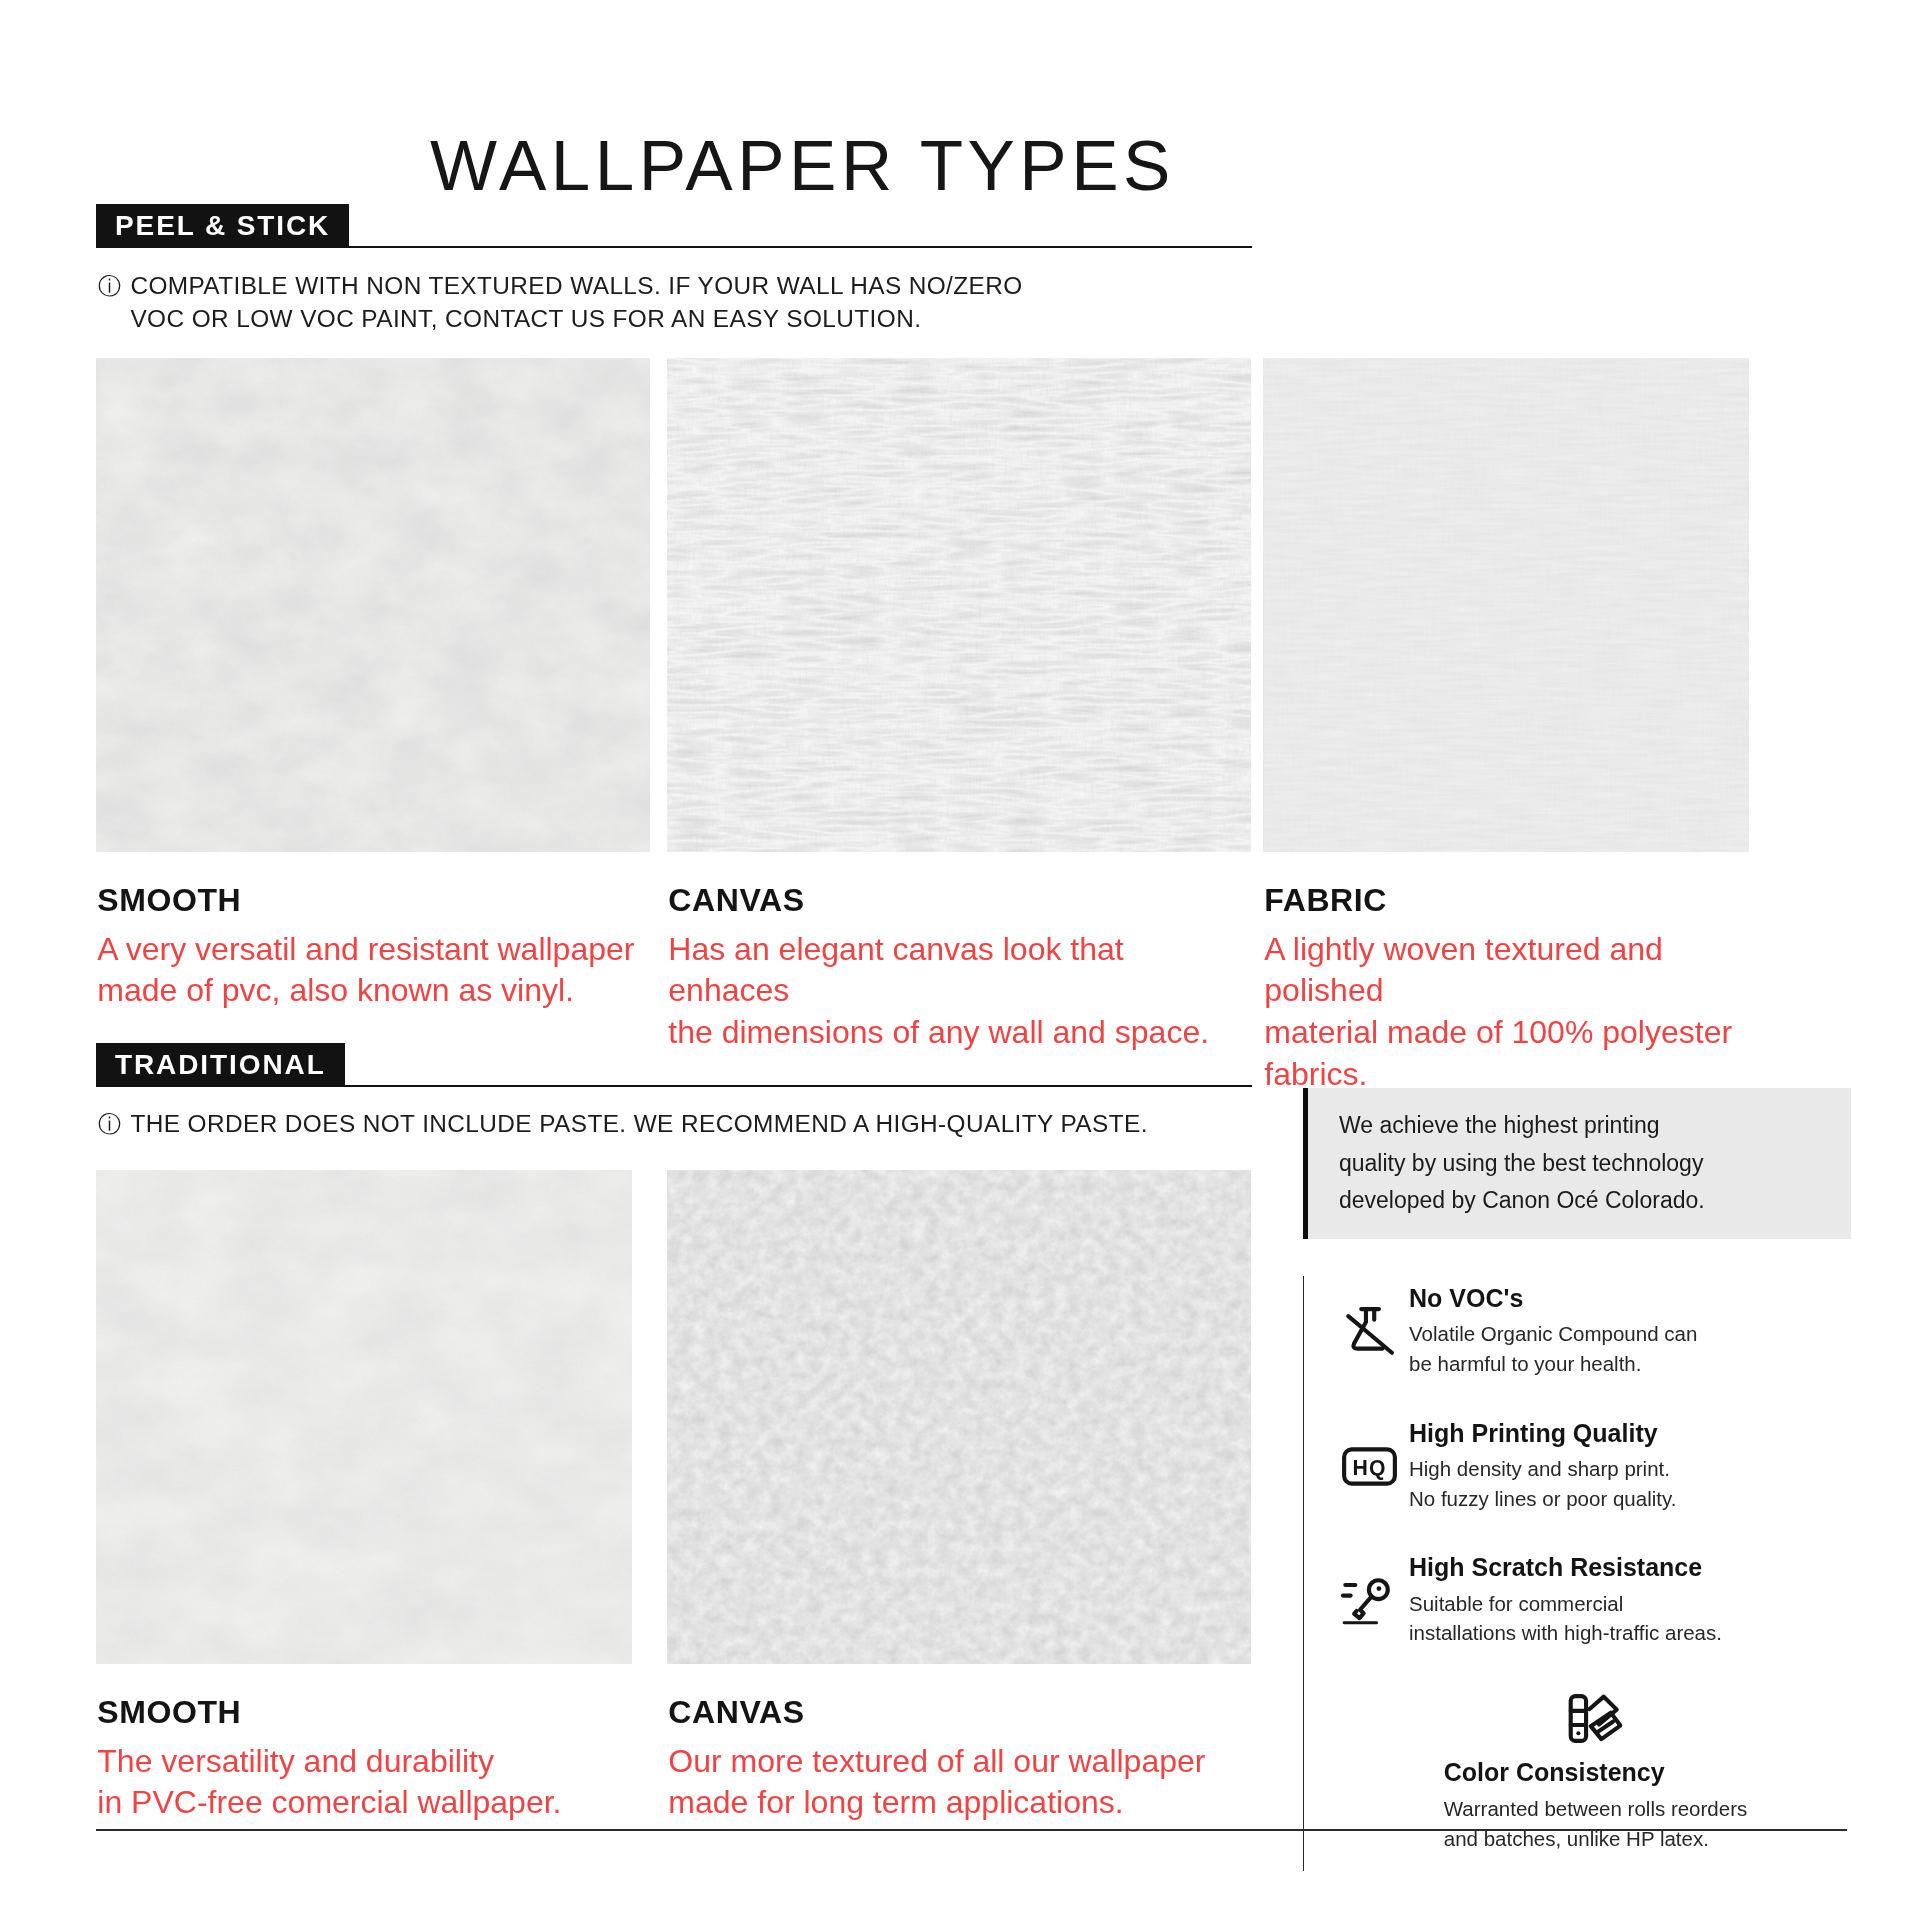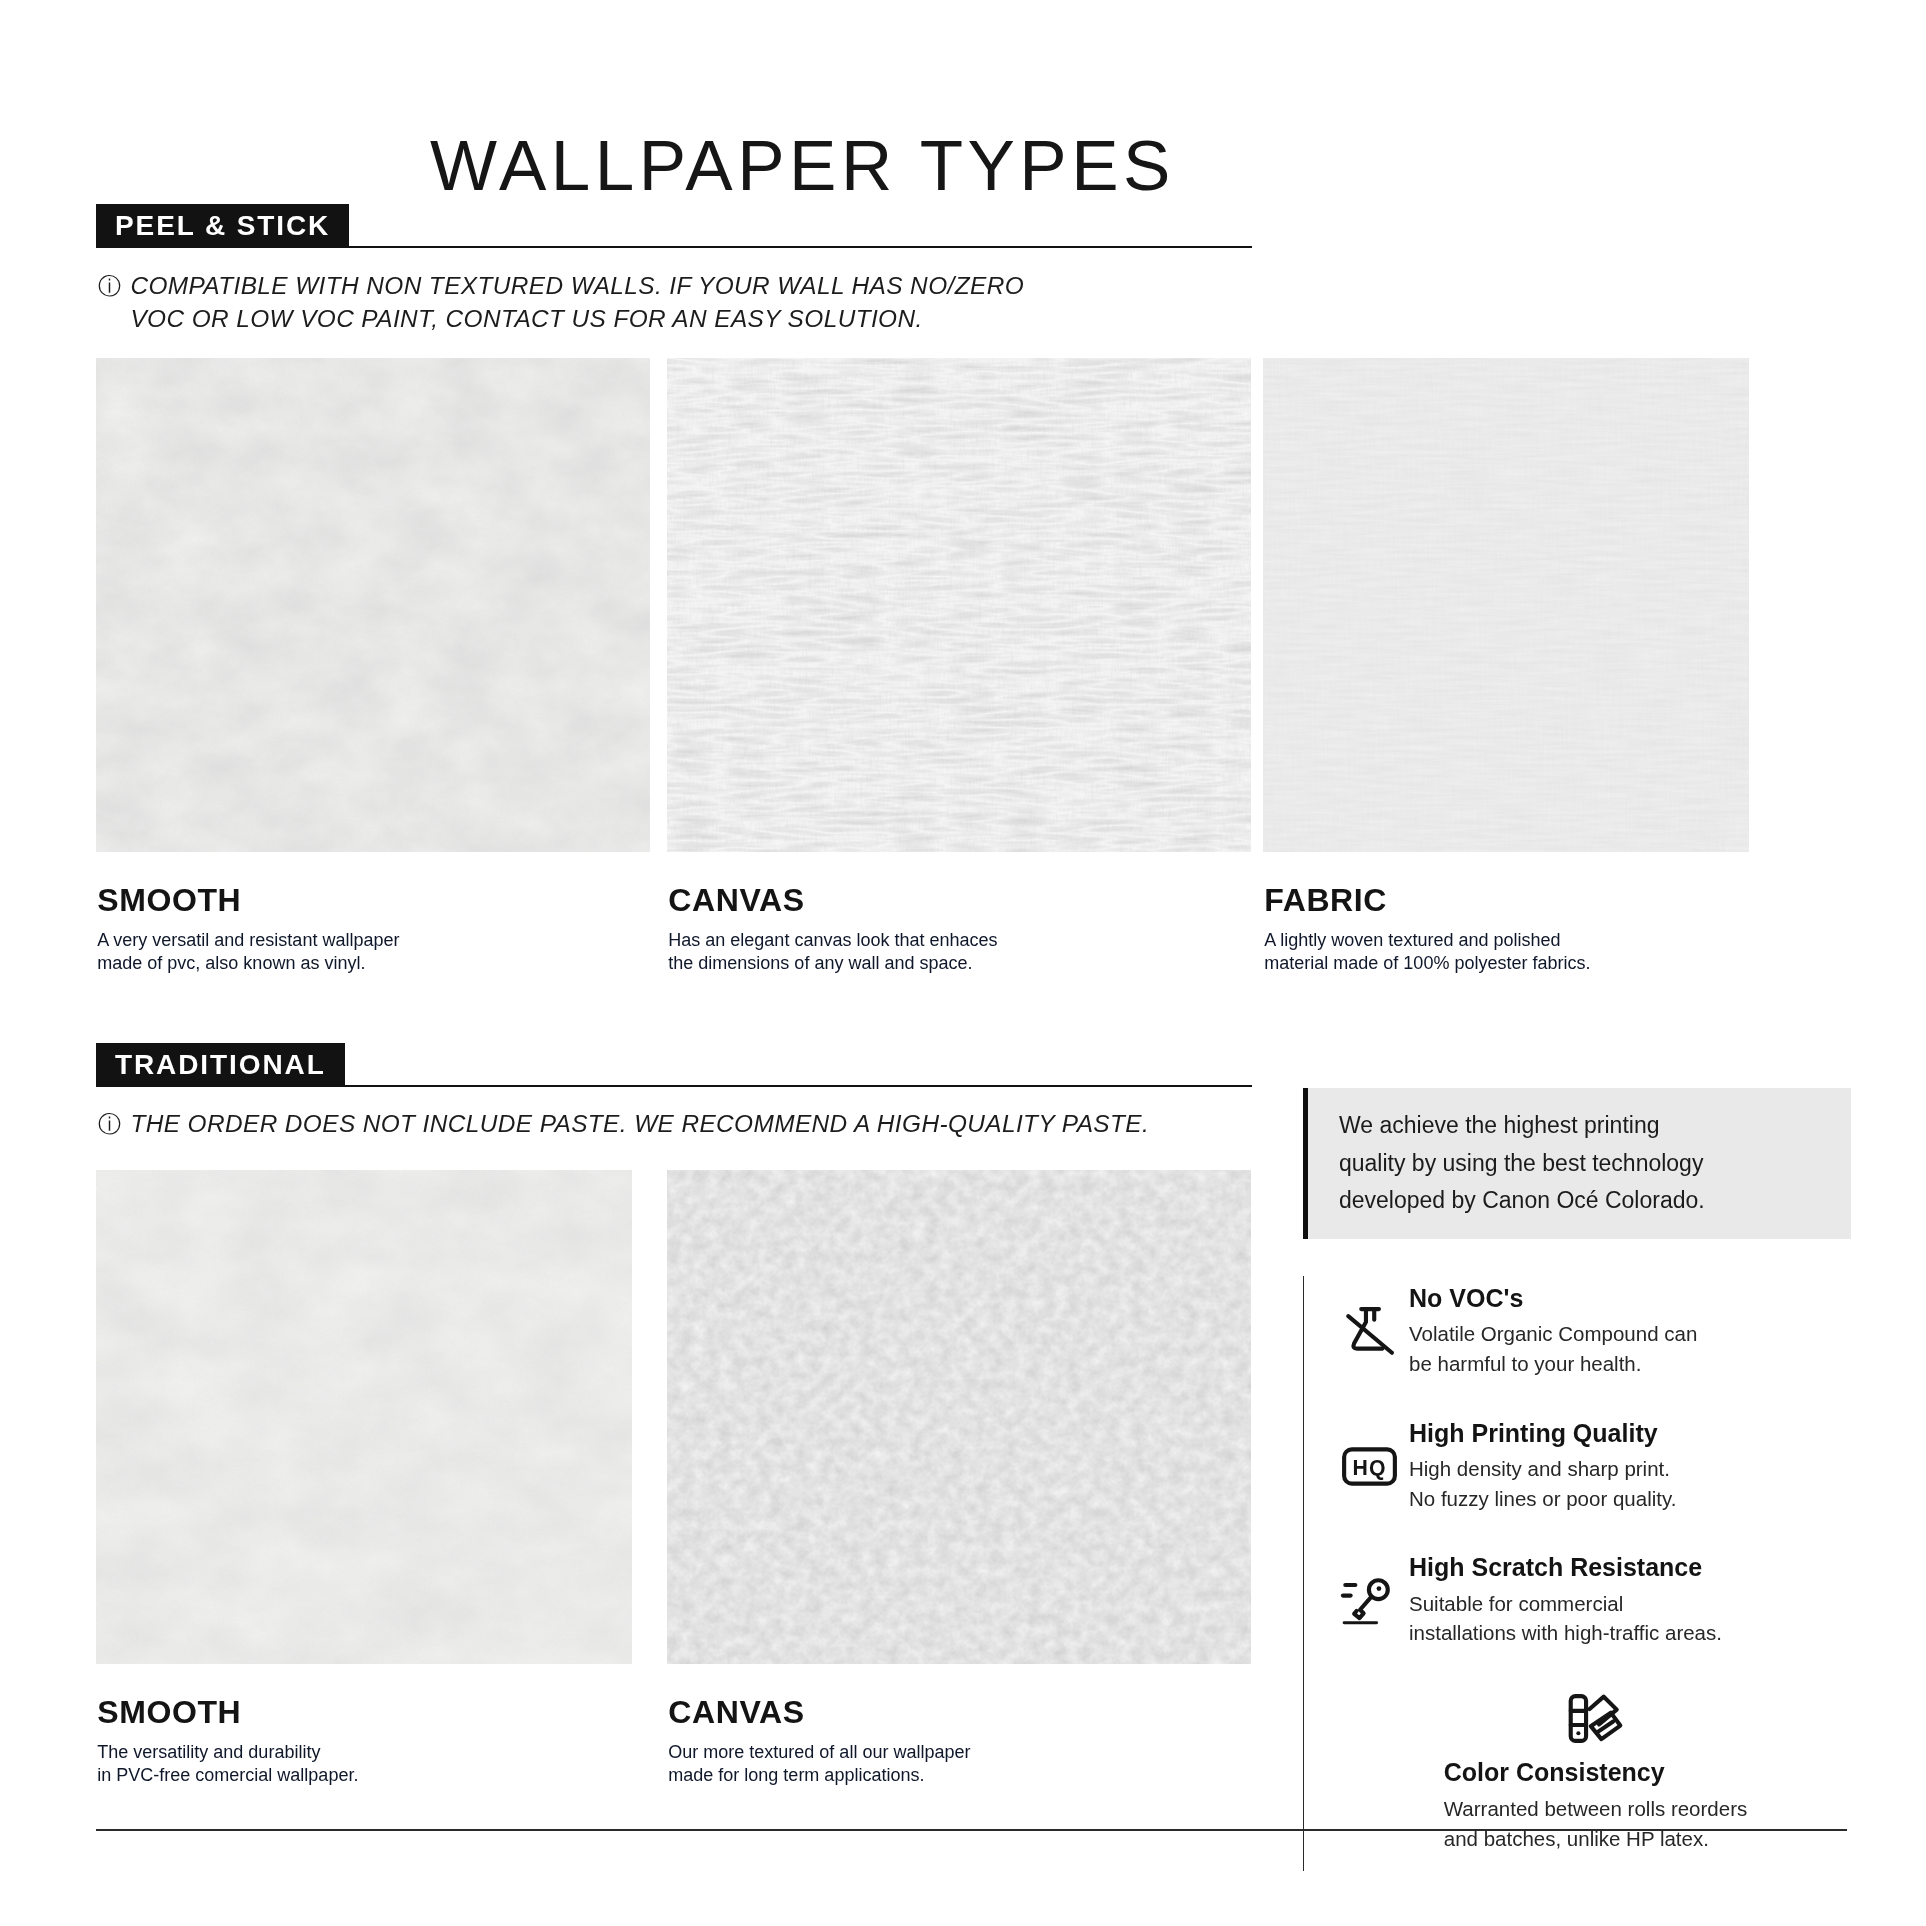--- a/index.html
+++ b/index.html
@@ -13,34 +13,34 @@
   #peel-head{top:204px;}
   #trad-head{top:1043px;}
   .badge{display:inline-block;height:42px;line-height:44px;background:#121212;color:#ffffff;
          font-size:28px;font-weight:700;letter-spacing:1.9px;padding:0 19px;vertical-align:bottom;}
 
   .info{position:absolute;left:98px;display:flex;align-items:flex-start;
         font-size:24.4px;letter-spacing:0.4px;line-height:1.34;color:#1c1c1c;}
   #peel-info{top:270px;}
   #trad-info{top:1108px;}
   .info .i-icon{font-family:"DejaVu Sans",sans-serif;margin-right:9px;font-size:23px;line-height:1.4;}
-  .info .i-text{white-space:pre-line;font-style:italic;}
+  .info .i-text{white-space:pre-line;}
 
   .row{position:absolute;left:96px;height:809px;}
   #row1{top:358px;}
   #row2{top:1170px;}
   .card{position:absolute;top:0;}
   #c1{left:0;width:554px;}
   #c2{left:571px;width:584px;}
   #c3{left:1167px;width:486px;}
   #c4{left:0;width:536px;}
   #c5{left:571px;width:584px;}
   .tex{display:block;width:100%;height:494px;background:#f2f2f2;}
   .card h3{margin:29.5px 0 0 1.3px;font-size:32px;font-weight:700;letter-spacing:0.6px;color:#141414;}
-  .card p{margin:10.3px 0 0 1.3px;font-size:18px;line-height:1.3;color:#0f172a;white-space:pre-line;}
+  .card p{margin:10.3px 0 0 1.3px;font-size:32px;line-height:1.3;color:#ef4444;white-space:pre-line;}
 
   .quote{position:absolute;left:1303px;top:1088px;width:548px;box-sizing:border-box;
          background:#e9e9e9;border-left:5.8px solid #0f0f0f;padding:19px 9px 19px 31px;
          font-size:23px;line-height:1.64;color:#1b1b1b;white-space:pre-line;}
 
   .features{position:absolute;left:1303px;top:1276px;width:548px;box-sizing:border-box;
             border-left:1.9px solid #2a2a2a;padding:7.7px 0 1.3px 36px;}
   .feat{display:flex;gap:10px;margin-bottom:40px;align-items:center;}
   .feat:last-child{margin-bottom:16px;flex-direction:column;}
   .fi{width:59px;height:59px;flex:0 0 59px;margin-top:1.3px;}

